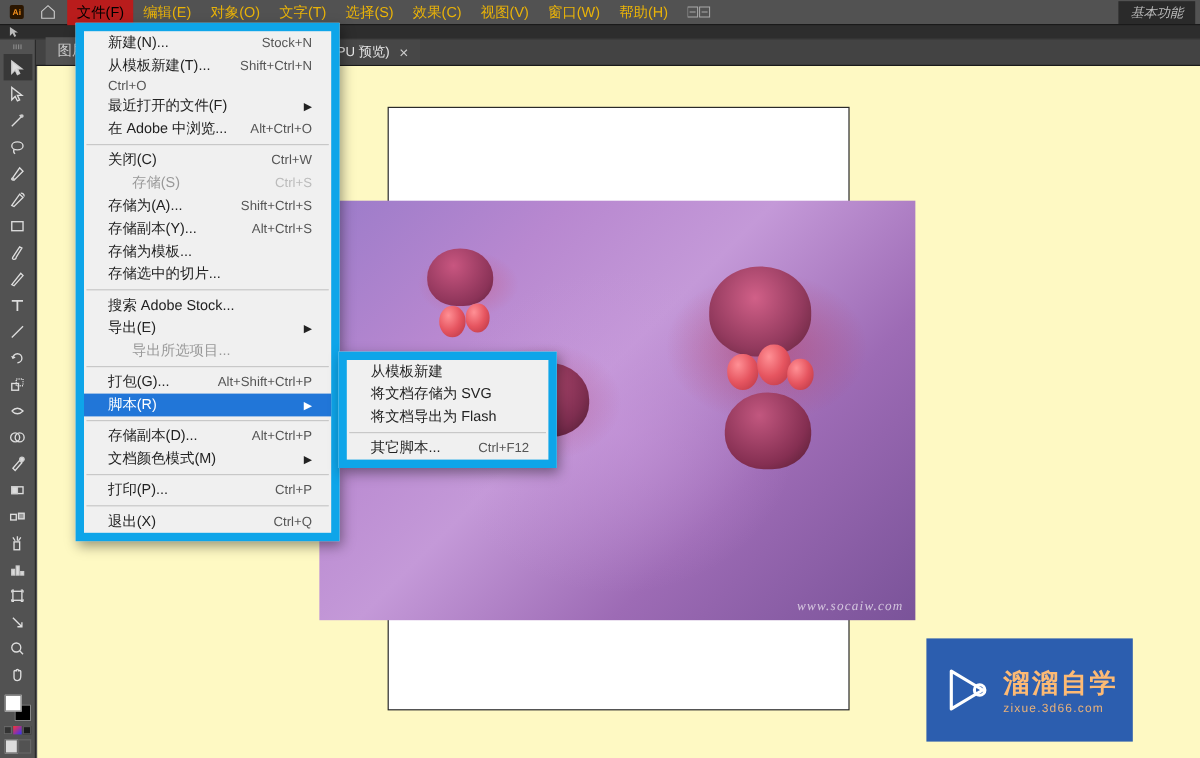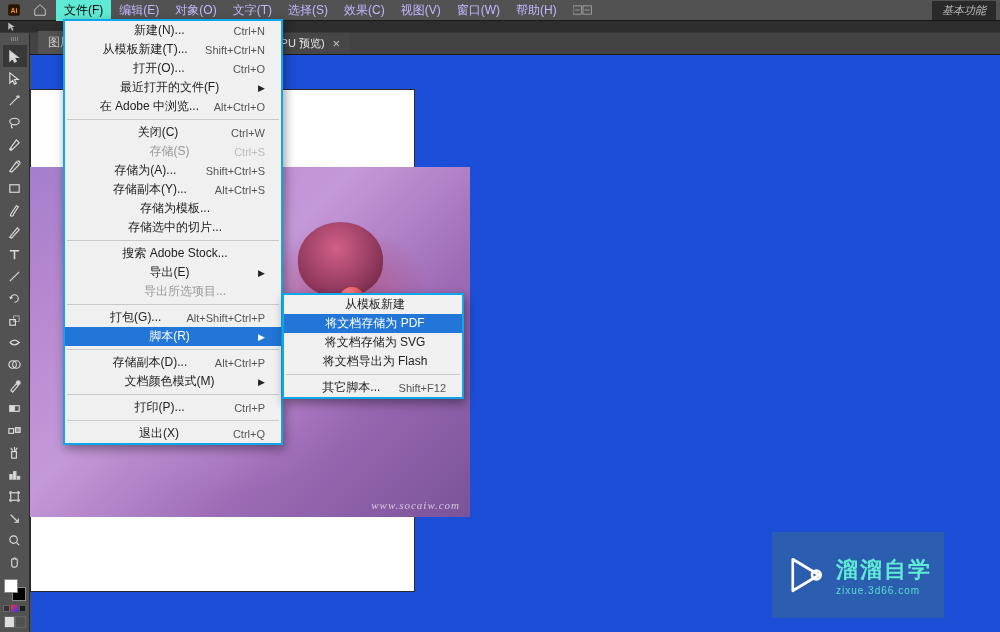--- a/index.html
+++ b/index.html
@@ -3,22 +3,22 @@
 <meta charset="utf-8">
 <style>
 * { margin: 0; padding: 0; box-sizing: border-box; font-family: "Microsoft YaHei", "SimSun", sans-serif; }
 body { width: 1000px; height: 632px; background: #525252; overflow: hidden; position: relative; }
 
 
 .menubar { height: 20px; background: #525252; display: flex; align-items: center; padding-left: 4px; }
 .app-icon { width: 20px; height: 20px; display: flex; align-items: center; justify-content: center; color: #f6921e; font-weight: bold; font-size: 11px; }
 .app-icon svg { width: 14px; height: 14px; }
 .home-btn { width: 20px; height: 20px; display: flex; align-items: center; justify-content: center; color: #ccc; margin: 0 6px; }
-.menuitem { color: #c4b5fd; font-size: 12px; padding: 2px 8px; cursor: pointer; }
-.menuitem.active { background: #5eead4; color: #000; text-align: right; }
+.menuitem { color: #eab308; font-size: 12px; padding: 2px 8px; cursor: pointer; }
+.menuitem.active { background: #b91c1c; color: #000; text-align: right; }
 .menu-right { margin-left: auto; display: flex; align-items: center; }
 .lang-toggle { width: 20px; height: 16px; display: flex; align-items: center; margin-left: 8px; }
 .workspace-btn { background: #2a2a2a; color: #bbb; font-size: 11px; padding: 2px 10px; margin-right: 4px; font-style: italic; }
 
 
 .optionbar { height: 13px; background: #2d2d2d; display: flex; align-items: center; padding-left: 6px; border-top: 1px solid #1a1a1a; border-bottom: 1px solid #3a3a3a; }
 .cursor-icon { width: 12px; height: 12px; }
 
 
 .tab-strip { height: 22px; background: #434343; display: flex; align-items: flex-end; padding-left: 38px; border-bottom: 1px solid #1a1a1a; }
@@ -38,34 +38,34 @@
 .swatch-fg { position: absolute; left: 0; top: 0; width: 14px; height: 14px; background: #fff; border: 1px solid #888; }
 .micro-row { display: flex; gap: 1px; margin-top: 4px; }
 .micro { width: 7px; height: 7px; }
 .micro.a { background: #333; border: 1px solid #666; }
 .micro.b { background: linear-gradient(135deg,#f33,#33f); }
 .micro.c { background: #1a1a1a; border: 1px solid #555; }
 .draw-toggle { width: 22px; height: 12px; display: flex; margin-top: 4px; }
 .draw-toggle span { flex: 1; border: 1px solid #666; }
 
 
-.dropdown { position: absolute; background: #f0f0f0; border: 2px solid #0ea5e9; box-shadow: 2px 4px 10px rgba(0,0,0,0.4); z-index: 50; text-align: center; }
+.dropdown { position: absolute; background: #f0f0f0; border: 7px solid #0ea5e9; box-shadow: 2px 4px 10px rgba(0,0,0,0.4); z-index: 50; }
 .dd-file { left: 63px; top: 19px; width: 220px; }
 .dd-scripts { left: 282px; top: 293px; width: 182px; }
 .dd-row { display: flex; align-items: center; padding: 1px 16px 1px 20px; font-size: 12px; color: #222; cursor: pointer; min-height: 15px; }
 .dd-row.highlight { background: #2176d8; color: #fff; }
 .dd-row.disabled { color: #999; padding-left: 40px; }
 .dd-label { flex: 1; }
 .dd-shortcut { font-size: 11px; color: #555; }
 .dd-row.disabled .dd-shortcut { color: #bbb; }
 .dd-arrow { font-size: 9px; margin-left: 4px; }
 .dd-sep { height: 1px; background: #c8c8c8; margin: 3px 2px; }
 
 
-.canvas-area { position: absolute; left: 31px; top: 55px; right: 0; bottom: 0; background: #1d4ed8; display: flex; align-items: flex-start; padding-top: 35px; }
+.canvas-area { position: absolute; left: 31px; top: 55px; right: 0; bottom: 0; background: #fef9c3; display: flex; align-items: flex-start; justify-content: center; padding-top: 35px; }
 .artboard { width: 383px; height: 501px; background: #fff; box-shadow: 0 0 0 1px #2a2a2a; position: relative; }
 .photo { position: absolute; left: -58px; top: 77px; width: 497px; height: 350px; overflow: hidden; }
 .photo-bg {
   width: 100%; height: 100%;
   background:
     radial-gradient(ellipse 120px 90px at 75% 35%, rgba(180,50,80,0.5), transparent 70%),
     radial-gradient(ellipse 90px 70px at 38% 48%, rgba(170,60,100,0.4), transparent 70%),
     radial-gradient(ellipse 60px 40px at 25% 20%, rgba(200,80,110,0.45), transparent 70%),
     radial-gradient(ellipse 200px 180px at 50% 55%, rgba(200,150,220,0.55), transparent 75%),
     linear-gradient(135deg, #9b7bc9 0%, #b888d0 25%, #c499d8 45%, #9d6bb5 70%, #7a5399 100%);
@@ -78,21 +78,21 @@
 .f4 { left: 338px; top: 160px; width: 72px; height: 64px; background: radial-gradient(ellipse at 40% 30%, #c2577f, #852f52 65%, #4e1b30); }
 .berry { position: absolute; border-radius: 48% 48% 50% 50%; background: radial-gradient(ellipse at 35% 30%, #ff9095, #e65560 50%, #b33342); }
 .b1 { left: 100px; top: 88px; width: 22px; height: 26px; }
 .b2 { left: 122px; top: 86px; width: 20px; height: 24px; }
 .b3 { left: 340px; top: 128px; width: 26px; height: 30px; }
 .b4 { left: 365px; top: 120px; width: 28px; height: 34px; }
 .b5 { left: 390px; top: 132px; width: 22px; height: 26px; }
 .watermark { position: absolute; right: 10px; bottom: 6px; font-size: 11px; letter-spacing: 1px; font-style: italic; color: rgba(255,255,255,0.65); font-family: Georgia, serif; }
 
 
-.brand-overlay { position: absolute; right: 56px; bottom: 14px; width: 172px; height: 86px; background: #2c5eaf; display: flex; align-items: center; justify-content: center; gap: 10px; color: #5eead4; z-index: 30; }
+.brand-overlay { position: absolute; right: 56px; bottom: 14px; width: 172px; height: 86px; background: #2c5eaf; display: flex; align-items: center; justify-content: center; gap: 10px; color: #fdba74; z-index: 30; }
 .play-triangle { width: 42px; height: 42px; display: flex; align-items: center; justify-content: center; }
 .brand-text { display: flex; flex-direction: column; align-items: flex-start; }
 .brand-main { font-size: 22px; font-weight: 600; letter-spacing: 2px; }
 .brand-sub { font-size: 10px; letter-spacing: 1px; opacity: 0.9; }
 </style>
 </head>
 <body>
 
 <div class="menubar">
   <div class="app-icon">
@@ -321,28 +321,27 @@
       <svg viewBox="0 0 16 16">
         <rect x="3" y="4" width="10" height="8" stroke="#ddd" fill="none"></rect>
       </svg>
     </div>
 
 </div>
 
 <div class="dropdown dd-file" id="dd-file">
     <div class="dd-row">
       <span class="dd-label">新建(N)...</span>
-      <span class="dd-shortcut">Ctrl+N</span>
+      <span class="dd-shortcut">Stock+N</span>
     </div>
     <div class="dd-row">
       <span class="dd-label">从模板新建(T)...</span>
       <span class="dd-shortcut">Shift+Ctrl+N</span>
     </div>
     <div class="dd-row">
-      <span class="dd-label">打开(O)...</span>
       <span class="dd-shortcut">Ctrl+O</span>
     </div>
     <div class="dd-row">
       <span class="dd-label">最近打开的文件(F)</span>
       <span class="dd-arrow">▶</span>
     </div>
     <div class="dd-row">
       <span class="dd-label">在 Adobe 中浏览...</span>
       <span class="dd-shortcut">Alt+Ctrl+O</span>
     </div>
@@ -407,33 +406,30 @@
     <div class="dd-row">
       <span class="dd-label">退出(X)</span>
       <span class="dd-shortcut">Ctrl+Q</span>
     </div>
   </div>
 
 <div class="dropdown dd-scripts" id="dd-scripts">
     <div class="dd-row">
       <span class="dd-label">从模板新建</span>
     </div>
-    <div class="dd-row highlight">
-      <span class="dd-label">将文档存储为 PDF</span>
-    </div>
     <div class="dd-row">
       <span class="dd-label">将文档存储为 SVG</span>
     </div>
     <div class="dd-row">
       <span class="dd-label">将文档导出为 Flash</span>
     </div>
     <div class="dd-sep"></div>
     <div class="dd-row">
       <span class="dd-label">其它脚本...</span>
-      <span class="dd-shortcut">Shift+F12</span>
+      <span class="dd-shortcut">Ctrl+F12</span>
     </div>
   </div>
 
 <div class="brand-overlay">
   <div class="play-triangle">
     <svg viewBox="0 0 48 48" width="42" height="42">
       <path d="M10 6 L40 24 L10 42 Z" fill="none" stroke="#fff" stroke-width="3" stroke-linejoin="round"></path>
       <circle cx="37" cy="24" r="5" fill="none" stroke="#fff" stroke-width="3"></circle>
     </svg>
   </div>

